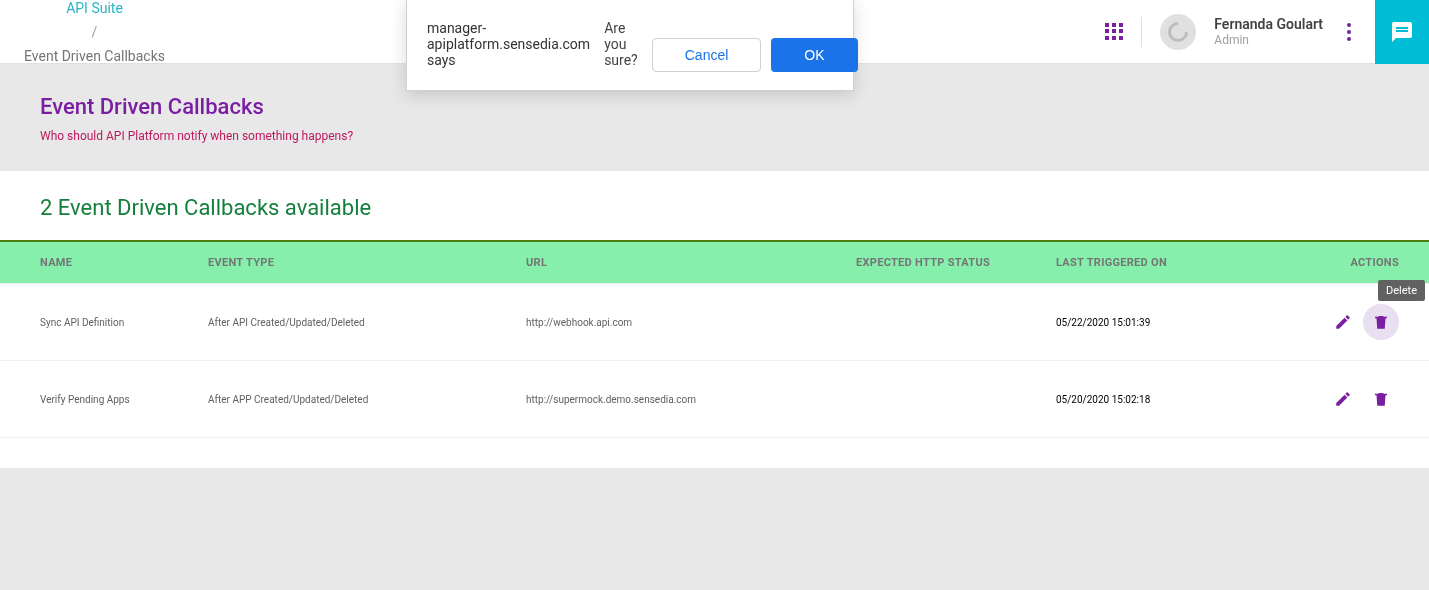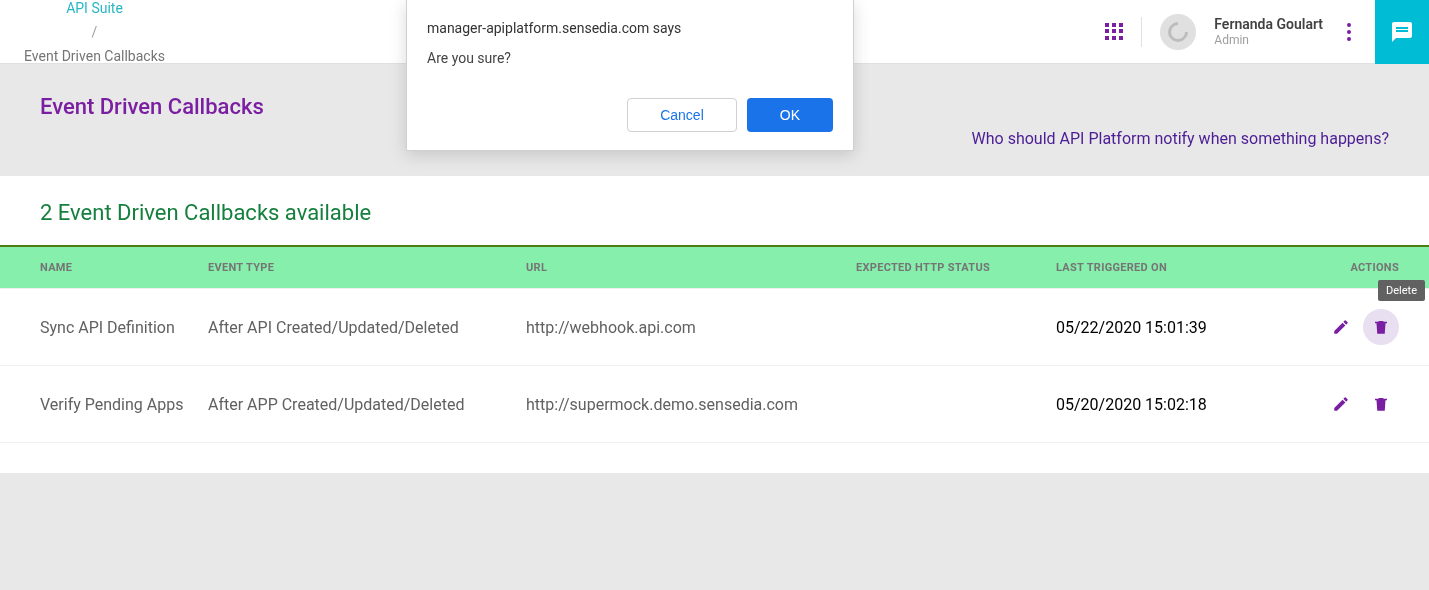--- a/index.html
+++ b/index.html
@@ -70,21 +70,21 @@
       cursor: pointer;
       margin-right: -24px;
     }
     .chat-btn svg { fill: #fff; }
 
     .page-header {
       background: #e8e8e8;
       padding: 30px 40px 28px;
     }
     .page-title { color: #7b1fa2; font-size: 22px; font-weight: 500; margin-bottom: 10px; }
-    .page-subtitle { color: #4c1d95; font-size: 16px; text-align: right; }
+    .page-subtitle { color: #be185d; font-size: 12px; }
 
     .content-panel {
       background: #fff;
       margin: 0;
       padding-bottom: 30px;
     }
     .panel-title {
       font-size: 22px; font-weight: 400; color: #15803d;
       padding: 24px 40px 20px;
     }
@@ -99,21 +99,21 @@
       font-weight: 700;
       color: #757575;
       padding: 14px 8px;
       letter-spacing: 0.3px;
     }
     th:first-child, td:first-child { padding-left: 40px; }
     th:last-child, td:last-child { padding-right: 30px; text-align: right; }
     tbody tr { border-bottom: 1px solid #f0f0f0; }
     td {
       padding: 20px 8px;
-      font-size: 16px;
+      font-size: 10px;
       color: #616161;
     }
     .ts { color: #000000; }
     .actions-cell { text-align: right; white-space: nowrap; }
     .action-btn {
       display: inline-flex; align-items: center; justify-content: center;
       width: 36px; height: 36px; border-radius: 50%;
       cursor: pointer; vertical-align: middle;
     }
     .action-btn.highlight { background: #e8dff0; }
@@ -136,21 +136,21 @@
       top: 0;
       left: 406px;
       width: 448px;
       background: #fff;
       border: 1px solid #d0d0d0;
       border-top: none;
       box-shadow: 0 4px 16px rgba(0,0,0,0.15);
       padding: 20px 20px 18px;
       z-index: 100;
       display: flex;
-      flex-direction: column;
+      flex-direction: row;
       gap: 14px;
     }
     .dialog-title { font-size: 14px; color: #333; }
     .dialog-msg { font-size: 14px; color: #444; }
     .dialog-actions { display: flex; justify-content: flex-end; gap: 10px; margin-top: 18px; }
     .btn {
       font-size: 14px; font-weight: 500;
       padding: 8px 32px; border-radius: 4px; cursor: pointer;
       border: 1px solid transparent;
     }

